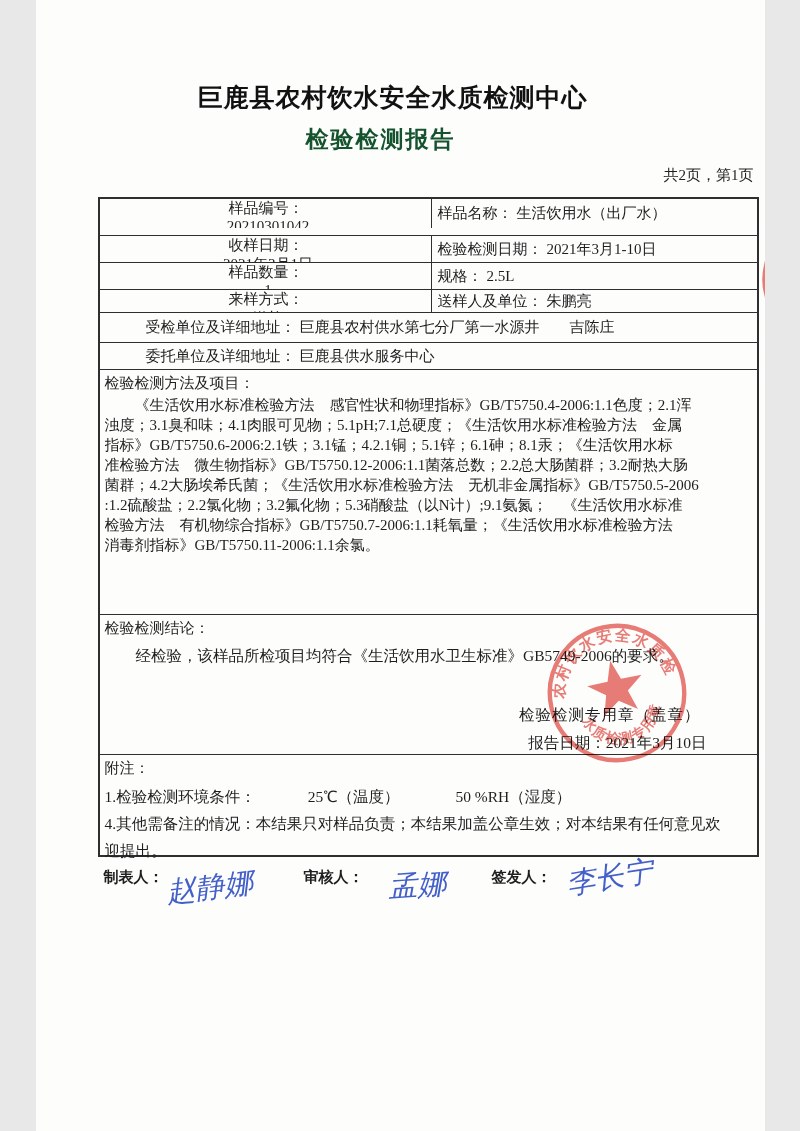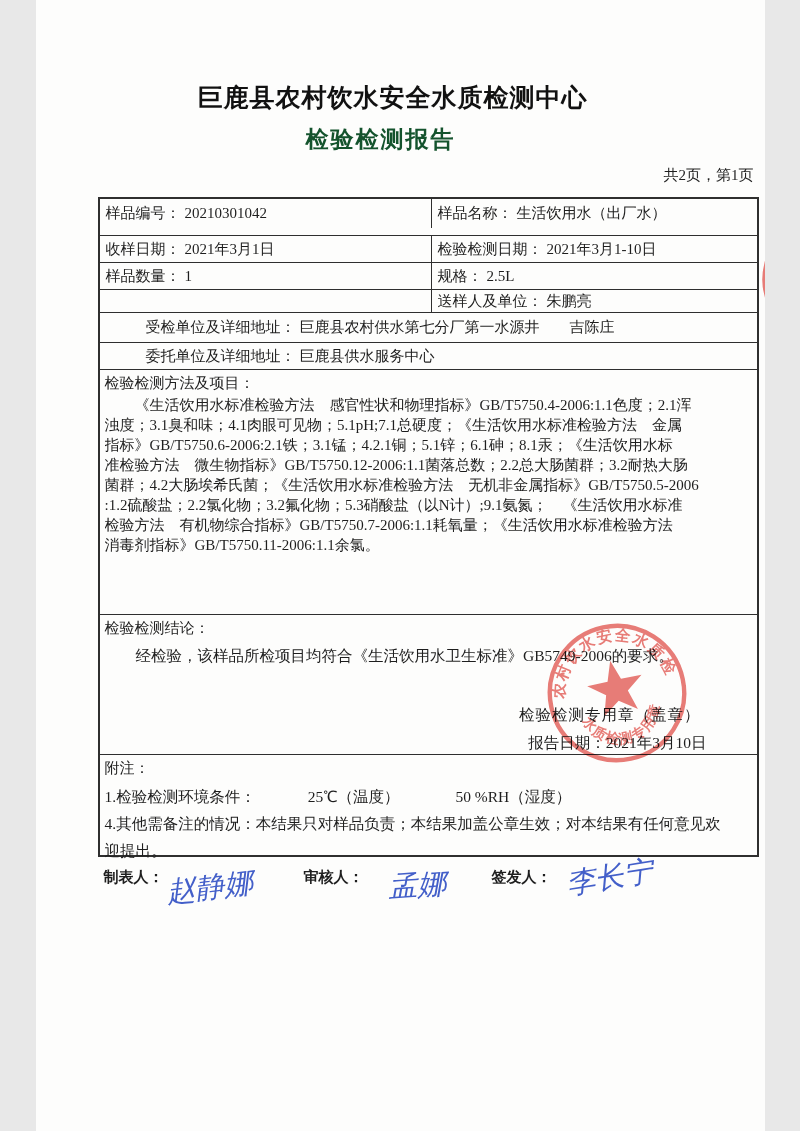--- a/index.html
+++ b/index.html
@@ -27,21 +27,21 @@
     border:2px solid #2f2f2f;
   }
   .rw { position:relative; width:100%; border-top:1.5px solid #2f2f2f; font-size:15px; }
   .rw:first-child { border-top:none; }
   .r1{height:29px;} .r2{height:27px;margin-top:7px;} .r3{height:27px;} .r4{height:23px;}
   .r5{height:30px;} .r6{height:27px;} .r7{height:245px;} .r8{height:140px;} .r9{height:106px;}
   .cell-l, .cell-r, .cell-f {
     position:absolute; top:0; bottom:0; display:flex; align-items:center;
     padding-left:6px; white-space:nowrap; overflow:hidden;
   }
-  .cell-l { left:0; width:331px; }
+  .cell-l { left:0; width:331px;flex-direction:column; }
   .cell-r { left:331px; right:0; border-left:1.5px solid #2f2f2f; }
   .cell-f { left:0; right:0;padding-left:46px; }
   .lbl { margin-right:4px; }
   .sec-title { position:absolute; left:5px; top:4px; white-space:nowrap; }
   .mline { position:absolute; left:5px; right:4px; height:20px; line-height:20px; white-space:nowrap; overflow:hidden; font-size:15px; }
   .concl-text { position:absolute; left:5px; top:31px; right:6px; font-size:15.5px; white-space:nowrap; overflow:hidden; }
   .seal-line { position:absolute; right:56px; top:90px; font-size:15.5px; letter-spacing:1px; white-space:nowrap; }
   .date-line { position:absolute; right:50px; top:118px; font-size:15.5px; white-space:nowrap; }
   .note-line { position:absolute; left:5px; font-size:15.5px; white-space:nowrap; }
   .gap-lg { display:inline-block; width:52px; }
@@ -95,20 +95,24 @@
         <span class="lbl">样品数量：</span>
         <span>1</span>
       </div>
       <div class="cell-r">
         <span class="lbl">规格：</span>
         <span>2.5L</span>
       </div>
     </div>
 
     <div class="rw r4">
+      <div class="cell-l">
+        <span class="lbl">来样方式：</span>
+        <span>送检</span>
+      </div>
       <div class="cell-r">
         <span class="lbl">送样人及单位：</span>
         <span>朱鹏亮</span>
       </div>
     </div>
 
     <div class="rw r5">
       <div class="cell-f">
         <span class="lbl">受检单位及详细地址：</span>
         <span>巨鹿县农村供水第七分厂第一水源井　　吉陈庄</span>

